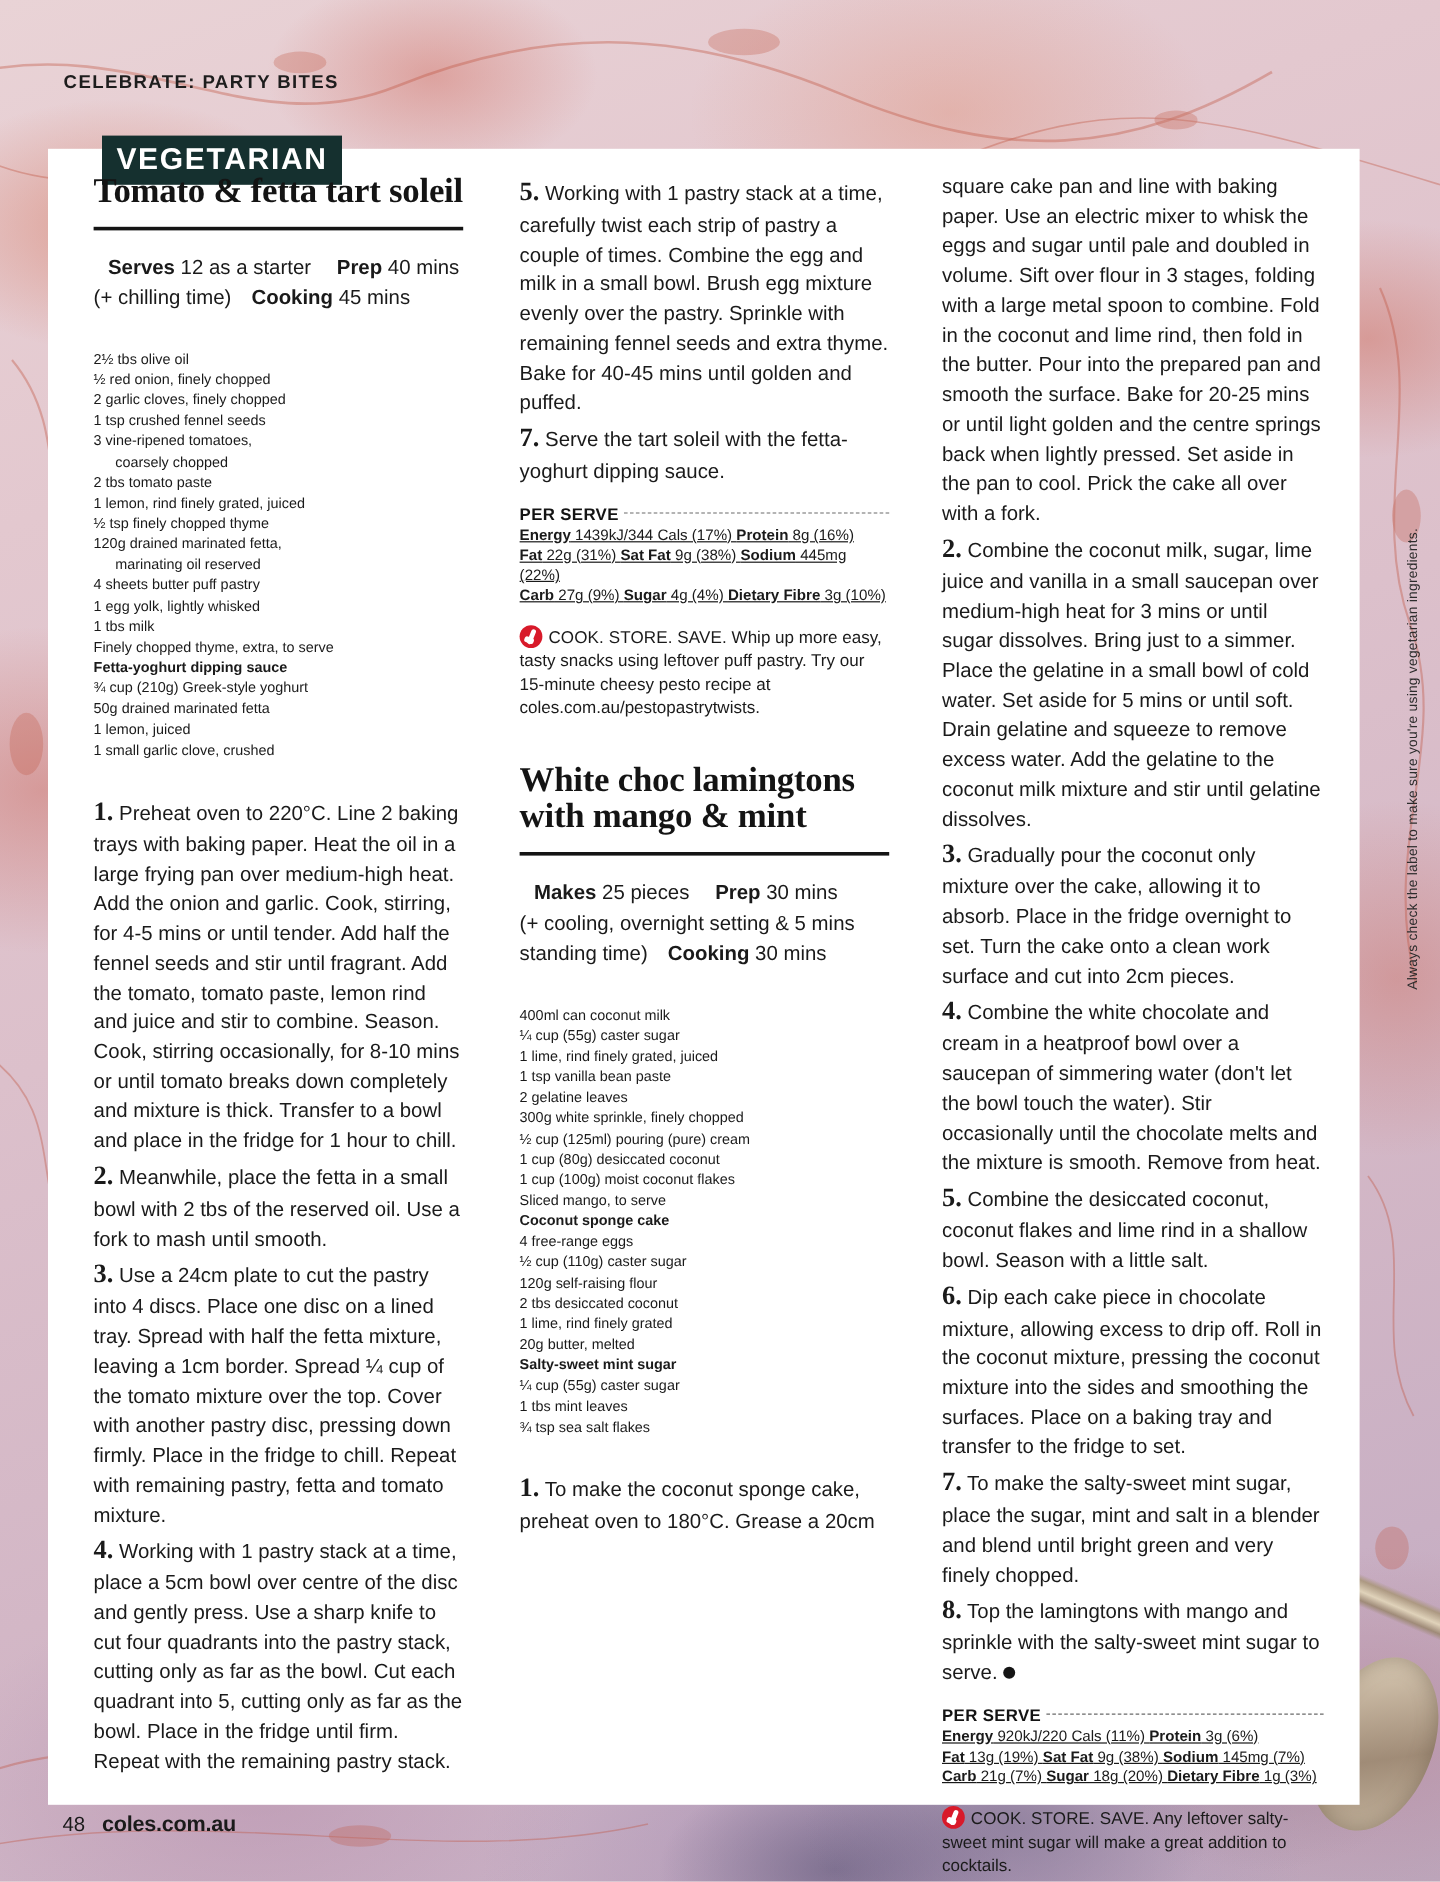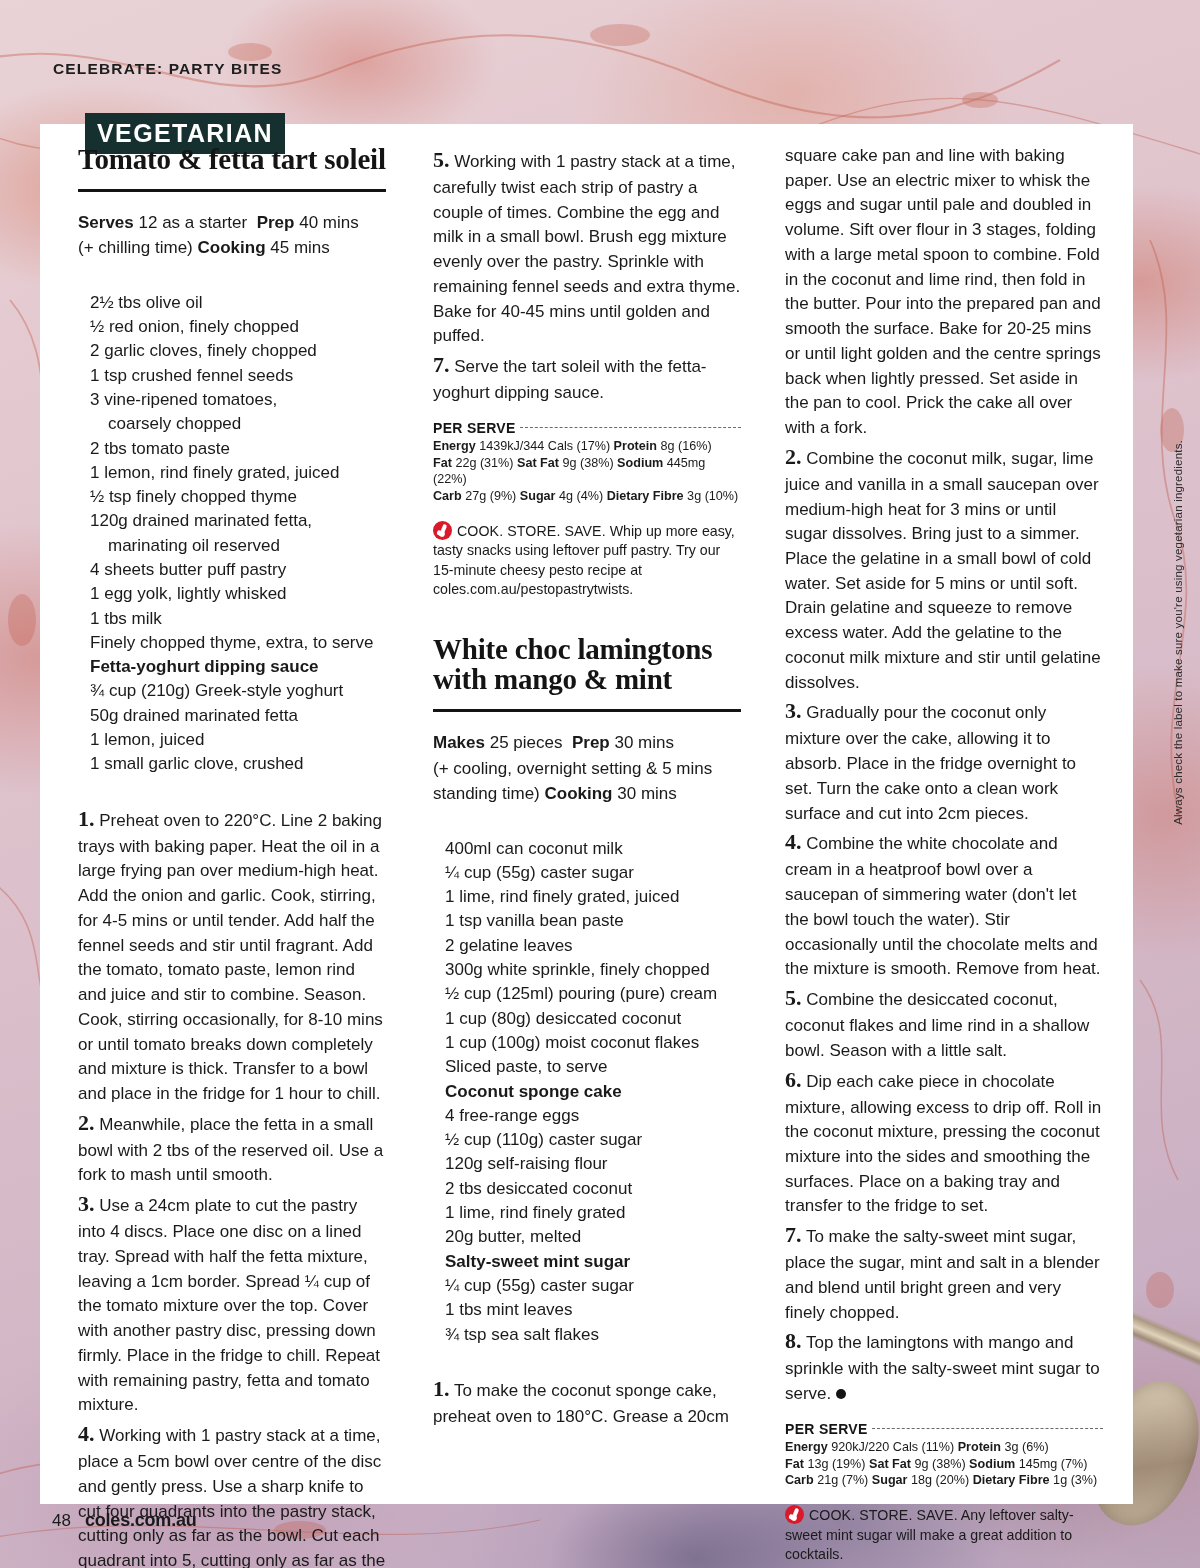--- a/index.html
+++ b/index.html
@@ -137,27 +137,27 @@
     border: 0;
     border-top: 3.5px solid #141414;
     margin: 14px 0 18px 0;
   }
   .meta {
     font-size: 17px;
     line-height: 1.5;
     color: #1a1a1a;
     margin: 0 0 30px 0;
   }
-  .meta b { font-weight: 700; }
+  .meta b { font-weight: 700; margin-left: 12px; }
 
   .ing-list {
     list-style: none;
-    margin: 12px;
+    margin: 0;
     padding: 0;
-    font-size: 17px;
+    font-size: 12px;
     line-height: 1.43;
     color: #1a1a1a;
   }
   .ing-list li { margin: 0; }
   .ing-list li.ind { padding-left: 18px; }
   .ing-list li.sub { font-weight: 700; }
 
   .steps {
     font-size: 17px;
     line-height: 1.455;
@@ -195,20 +195,21 @@
   .nut-dash {
     flex: 1;
     height: 1px;
     border-top: 1.6px dashed #6a6a6a;
   }
   .nut-lines {
     font-size: 12.6px;
     line-height: 1.33;
     color: #1a1a1a;
     margin-top: 2px;
+    text-decoration: underline;
   }
   .nut-lines b { font-weight: 700; }
 
   
   .tip {
     margin-top: 16px;
     font-size: 14.2px;
     line-height: 1.37;
     color: #1a1a1a;
   }
@@ -399,21 +400,21 @@
       <ul class="ing-list">
         <li>400ml can coconut milk</li>
         <li>¼ cup (55g) caster sugar</li>
         <li>1 lime, rind finely grated, juiced</li>
         <li>1 tsp vanilla bean paste</li>
         <li>2 gelatine leaves</li>
         <li>300g white sprinkle, finely chopped</li>
         <li>½ cup (125ml) pouring (pure) cream</li>
         <li>1 cup (80g) desiccated coconut</li>
         <li>1 cup (100g) moist coconut flakes</li>
-        <li>Sliced paste, to serve</li>
+        <li>Sliced mango, to serve</li>
         <li class="sub">Coconut sponge cake</li>
         <li>4 free-range eggs</li>
         <li>½ cup (110g) caster sugar</li>
         <li>120g self-raising flour</li>
         <li>2 tbs desiccated coconut</li>
         <li>1 lime, rind finely grated</li>
         <li>20g butter, melted</li>
         <li class="sub">Salty-sweet mint sugar</li>
         <li>¼ cup (55g) caster sugar</li>
         <li>1 tbs mint leaves</li>

